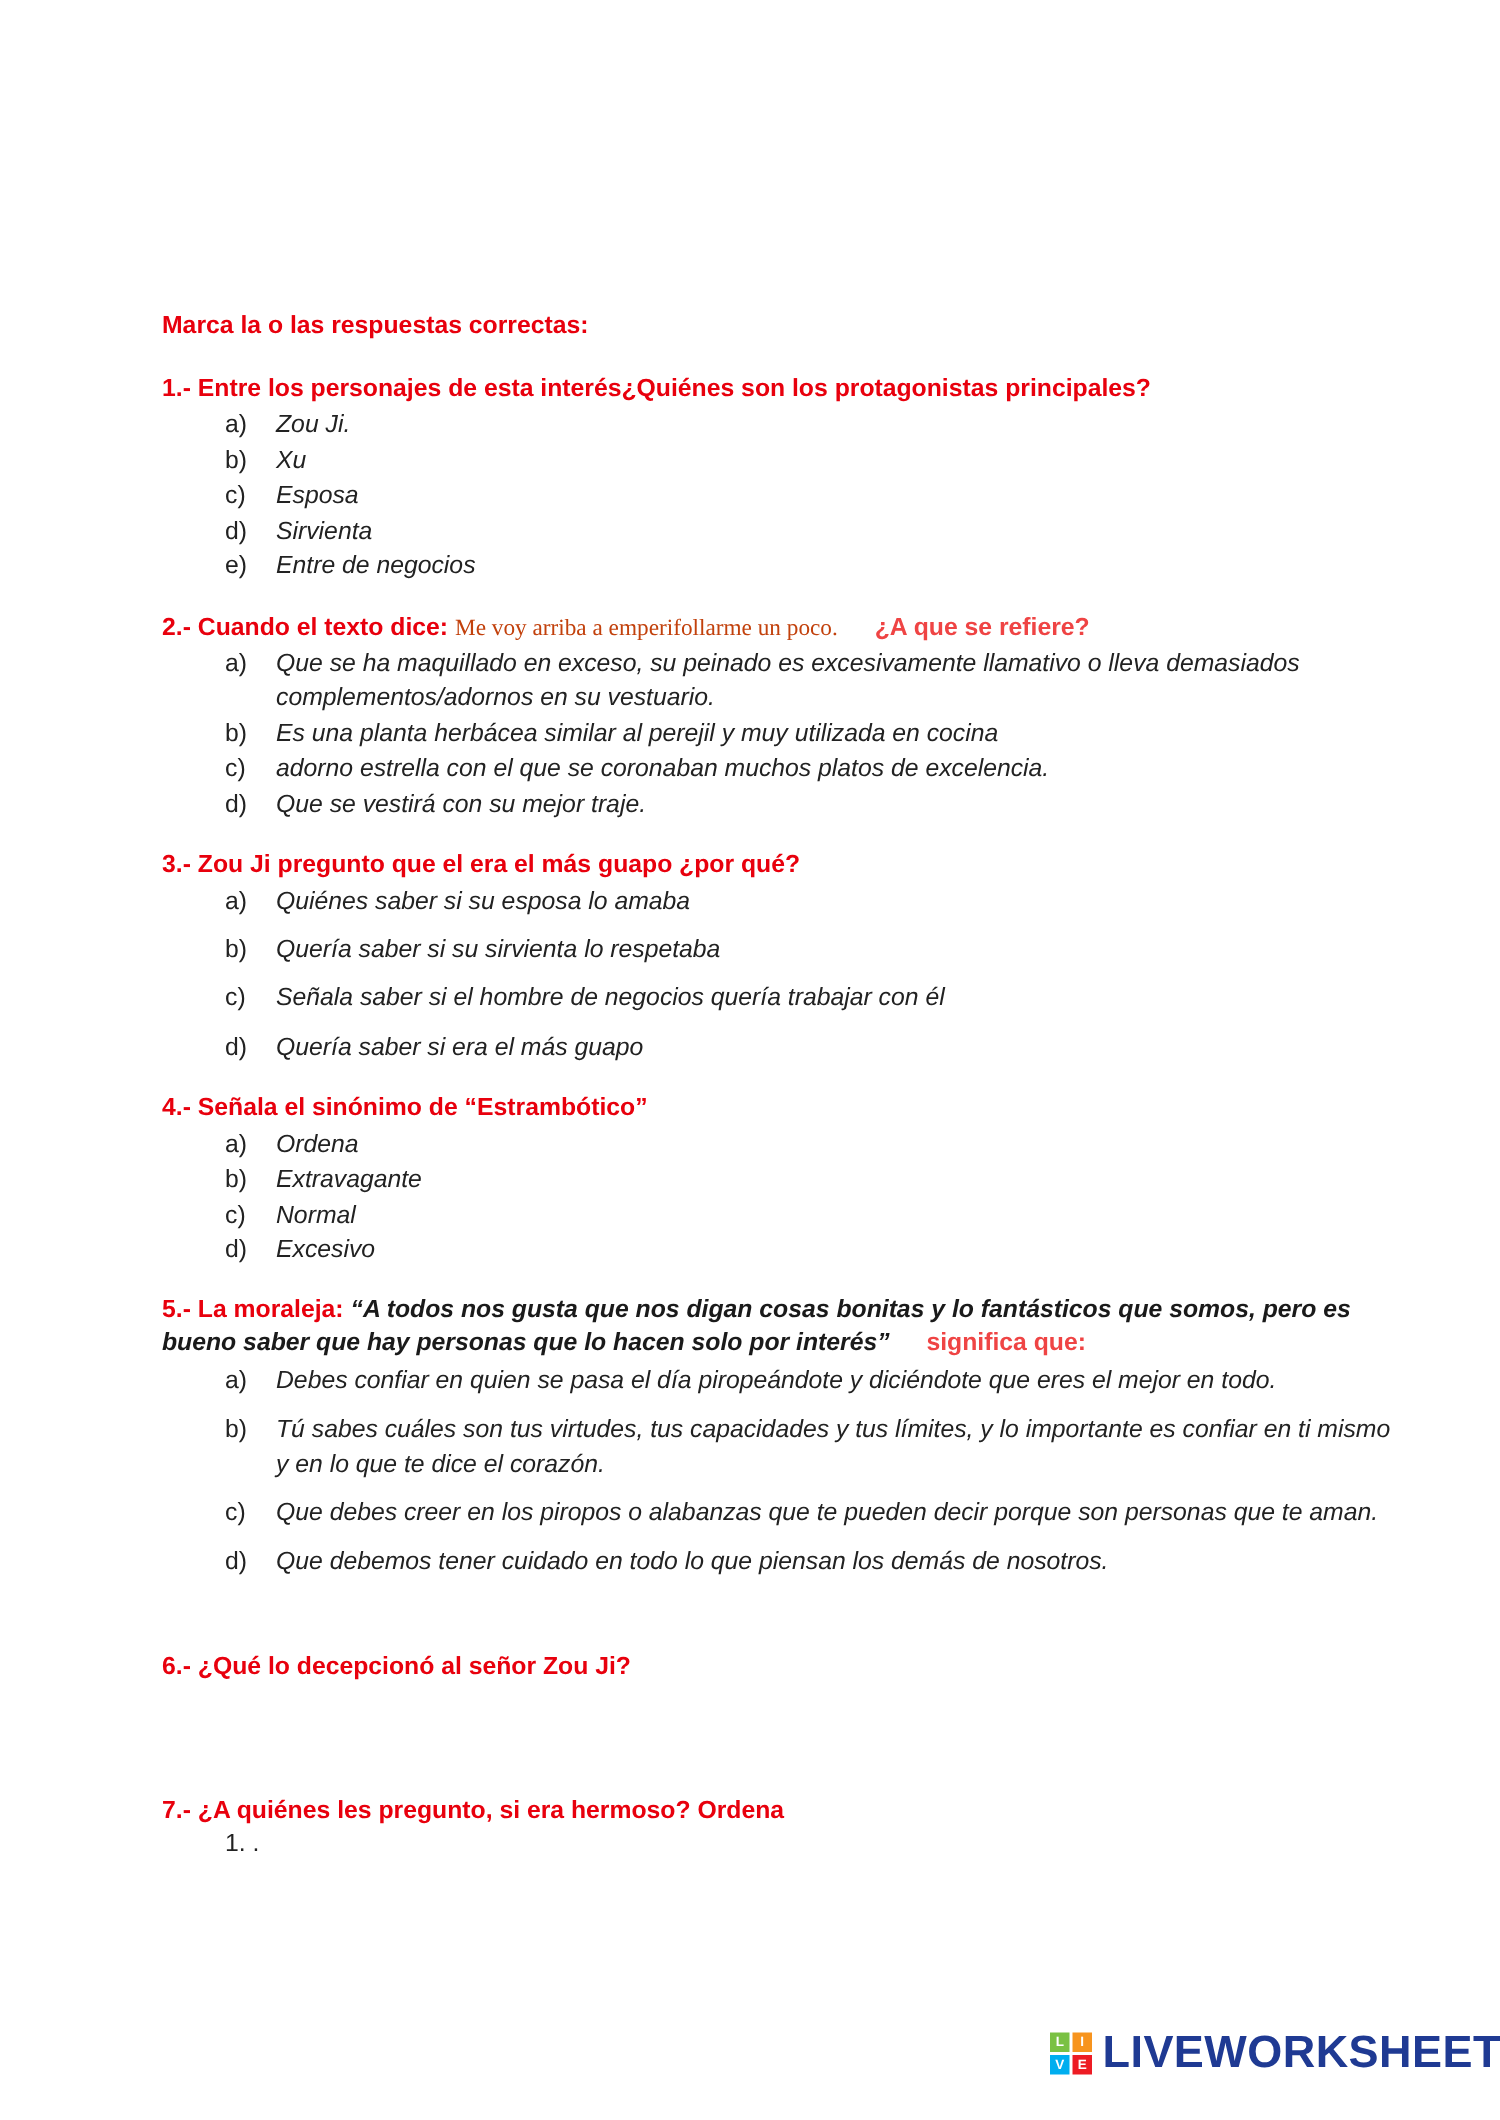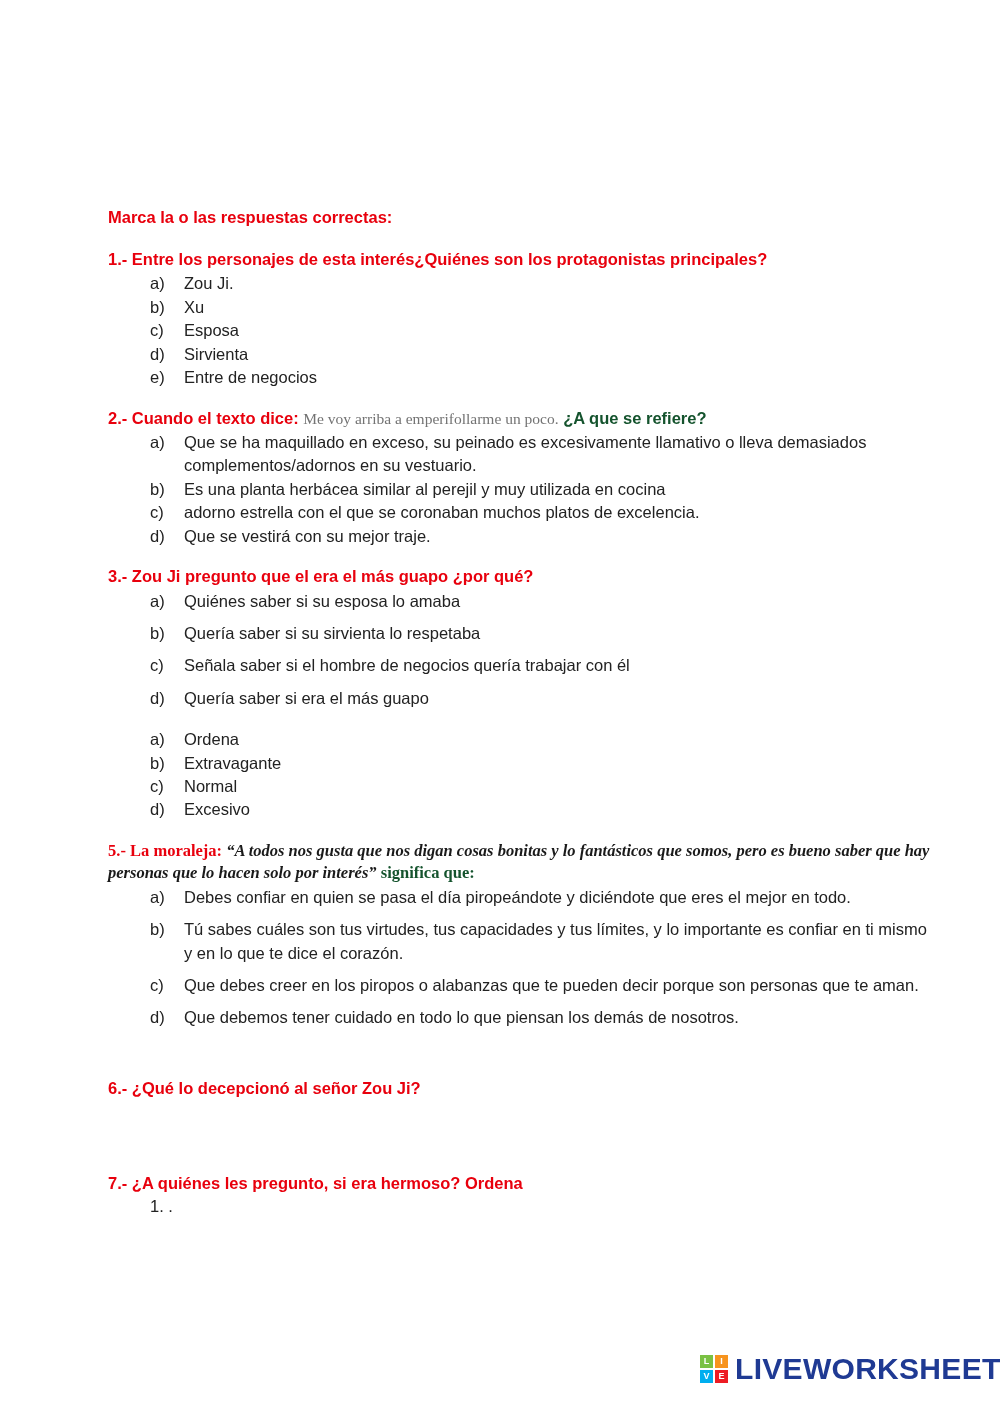--- a/index.html
+++ b/index.html
@@ -59,41 +59,42 @@
   }
   .opts li .marker {
     width: 34px;
     flex: 0 0 34px;
     padding-left: 42px;
     box-sizing: content-box;
     color: #222;
   }
   .opts li .otext {
     flex: 1;
+    font-style: italic;
   }
   .opts.wide li {
     margin-bottom: 9px;
   }
   .serif-inline {
     font-family: "Liberation Serif", serif;
-    color: #737373;
+    color: #c2410c;
     font-weight: normal;
     font-size: 15.5px;
   }
   .red {
-    color: #14532d;
+    color: #ef4444;
+    margin-left: 20px;
   }
   .moral-quote {
     font-style: italic;
     color: #1a1a1a;
     font-weight: bold;
   }
   .q5 {
     line-height: 1.33;
-    font-family: Liberation Serif, serif;
   }
   .gap-lg {
     height: 56px;
   }
   .gap-md {
     height: 30px;
   }
   .numlist {
     margin: 2px 0 0 0;
     padding: 0;
@@ -225,20 +226,24 @@
             <span class="otext">Señala saber si el hombre de negocios quería trabajar con él</span>
           </li>
         <li>
             <span class="marker">d)</span>
             <span class="otext">Quería saber si  era el más guapo</span>
           </li>
       </ul>
     </div>
 
     <div class="block">
+      <p class="q-head">
+        <span>4.-</span>
+        <span>Señala el sinónimo de “Estrambótico”</span>
+      </p>
       <ul class="opts">
         <li>
             <span class="marker">a)</span>
             <span class="otext">Ordena</span>
           </li>
         <li>
             <span class="marker">b)</span>
             <span class="otext">Extravagante</span>
           </li>
         <li>

